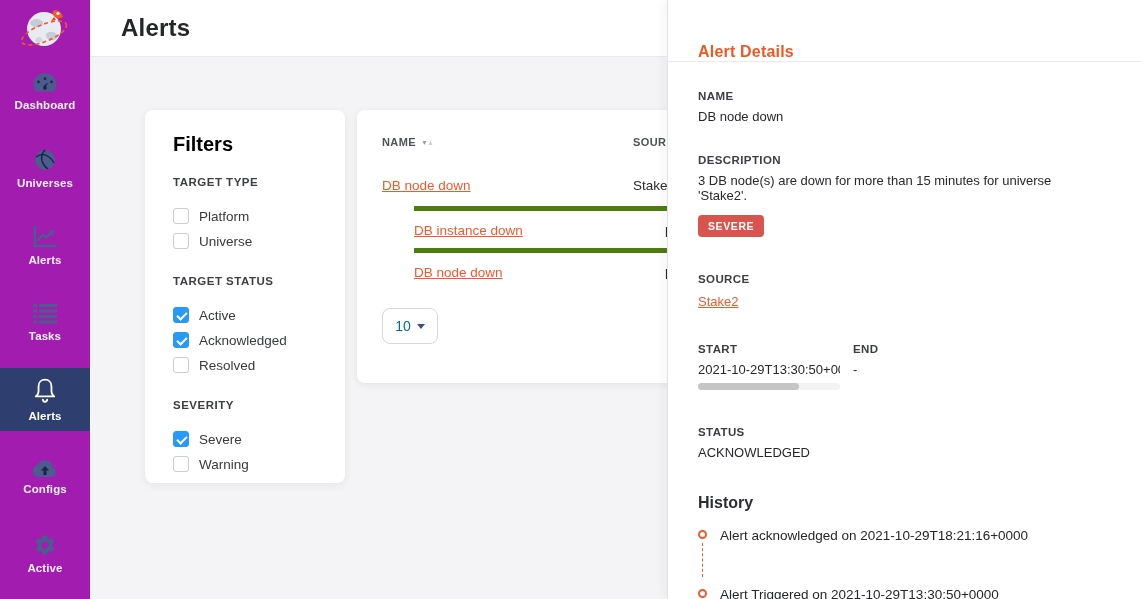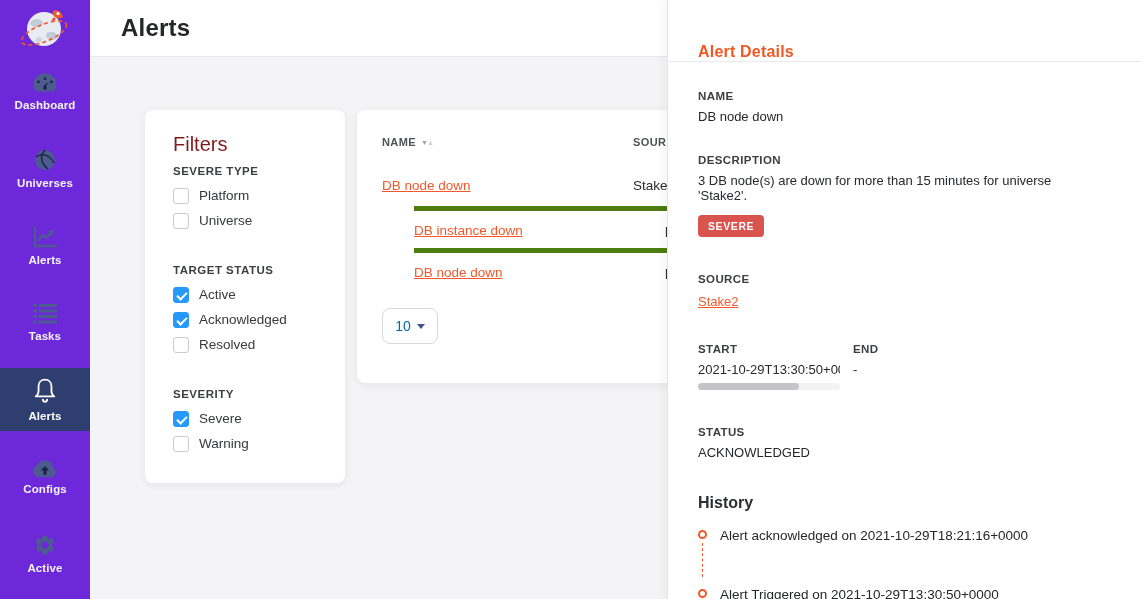--- a/index.html
+++ b/index.html
@@ -1,43 +1,43 @@
 <!DOCTYPE html>
 <html><head>
 <meta charset="utf-8">
 <style>
   * { margin:0; padding:0; box-sizing:border-box; }
   html,body { width:1141px; height:599px; overflow:hidden; }
   body { font-family:"Liberation Sans", sans-serif; background:#f4f4f6; }
   .app { position:relative; width:1141px; height:599px; display:flex; overflow:hidden; }
 
   
-  .sidebar { width:90px; min-width:90px; height:599px; background:#6d28d9; display:flex; flex-direction:column; align-items:center; z-index:2; }
+  .sidebar { width:90px; min-width:90px; height:599px; background:#a21caf; display:flex; flex-direction:column; align-items:center; z-index:2; }
   .logo-wrap { width:90px; height:76px; display:flex; align-items:center; justify-content:center; }
   .nav { width:90px; display:flex; flex-direction:column; }
   .nav-item { width:90px; height:63px; margin-bottom:14px; display:flex; flex-direction:column; align-items:center; justify-content:center; gap:5px; cursor:pointer; color:#4d5c8f; }
   .nav-item .nav-label { font-size:11.5px; font-weight:700; color:#f2f4f9; letter-spacing:.1px; }
   .nav-item.active { background:#2e3e6e; color:#ffffff; }
   .nav-item.active .nav-label { color:#ffffff; }
   .nav-item svg { display:block; }
 
   
   .main { flex:1; display:flex; flex-direction:column; }
   .main-header { height:57px; background:#ffffff; border-bottom:1px solid #e9e9eb; display:flex; align-items:center; padding-left:31px; }
   .page-title { font-size:24px; font-weight:700; color:#25262a; letter-spacing:.2px; }
   .content { position:relative; flex:1; display:flex; align-items:flex-start; padding:53px 0 0 55px; }
 
   .card { background:#ffffff; border-radius:8px; box-shadow:0 2px 8px rgba(35,35,41,.07); }
 
   
   .filters-card { width:200px; height:373px; padding:23px 20px 0 28px; }
-  .filters-title { font-size:20px; font-weight:400; color:#7f1d1d; margin-bottom:9px; }
+  .filters-title { font-size:20px; font-weight:700; color:#000000; margin-bottom:20px; }
   .filter-group { margin-bottom:26px; }
   .filter-group-label { font-size:11.5px; font-weight:700; color:#3c3e43; letter-spacing:.5px; margin-bottom:11px; }
-  .filter-option { display:flex; align-items:flex-start; gap:10px; height:25px; }
+  .filter-option { display:flex; align-items:flex-end; gap:10px; height:25px; }
   .cbx { position:relative; width:16px; height:16px; border:1px solid #c9ccd2; border-radius:3px; background:#fff; cursor:pointer; flex:0 0 16px; }
   .cbx.checked { background:#2699fb; border-color:#2699fb; }
   .cbx.checked::after { content:""; position:absolute; left:5px; top:2px; width:4px; height:8px; border:solid #fff; border-width:0 2px 2px 0; transform:rotate(45deg); }
   .filter-option-label { font-size:13.5px; color:#37393e; }
 
   
   .table-card { width:430px; height:273px; margin-left:12px; padding:24px 0 0 25px; }
   .tbl-header { display:flex; align-items:center; height:14px; }
   .tbl-col-name { width:251px; }
   .th { font-size:11px; font-weight:700; color:#4f5257; letter-spacing:.4px; }
@@ -170,21 +170,21 @@
     <div class="main-header">
       <span class="page-title">Alerts</span>
     </div>
 
     <div class="content">
 
       <div class="card filters-card">
         <div class="filters-title">Filters</div>
 
         <div class="filter-group">
-          <div class="filter-group-label">SEVERE TYPE</div>
+          <div class="filter-group-label">TARGET TYPE</div>
           <div class="filter-option">
             <span class="cbx"></span>
             <span class="filter-option-label">Platform</span>
           </div>
           <div class="filter-option">
             <span class="cbx"></span>
             <span class="filter-option-label">Universe</span>
           </div>
         </div>
 

